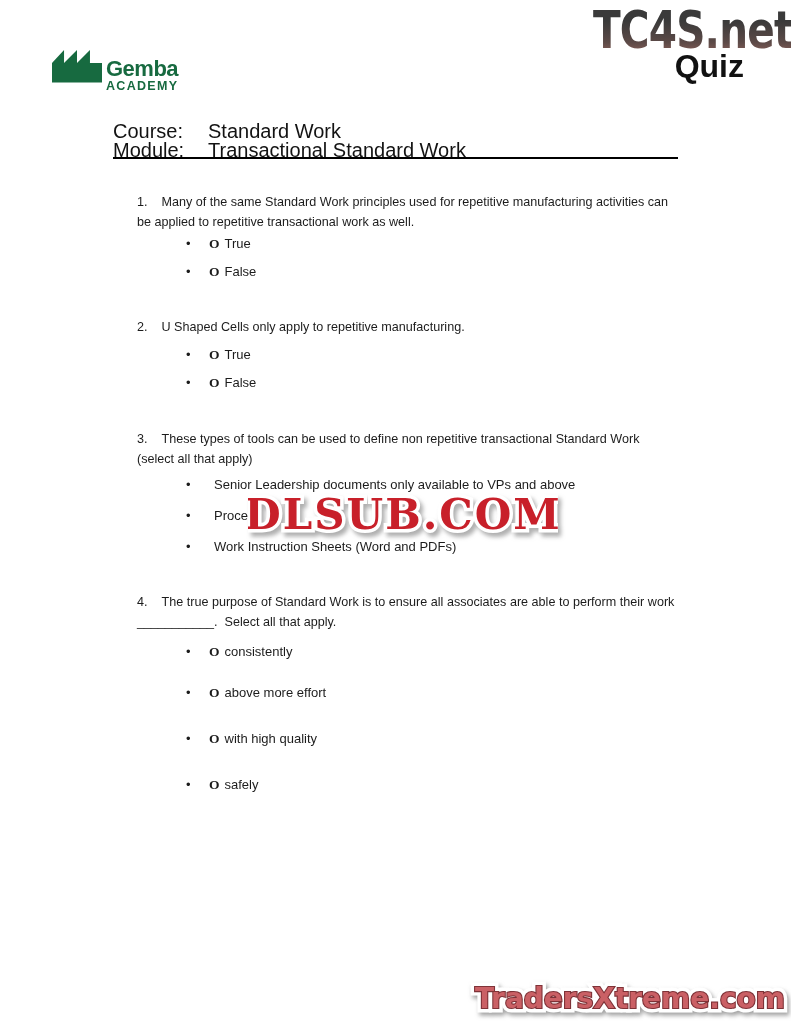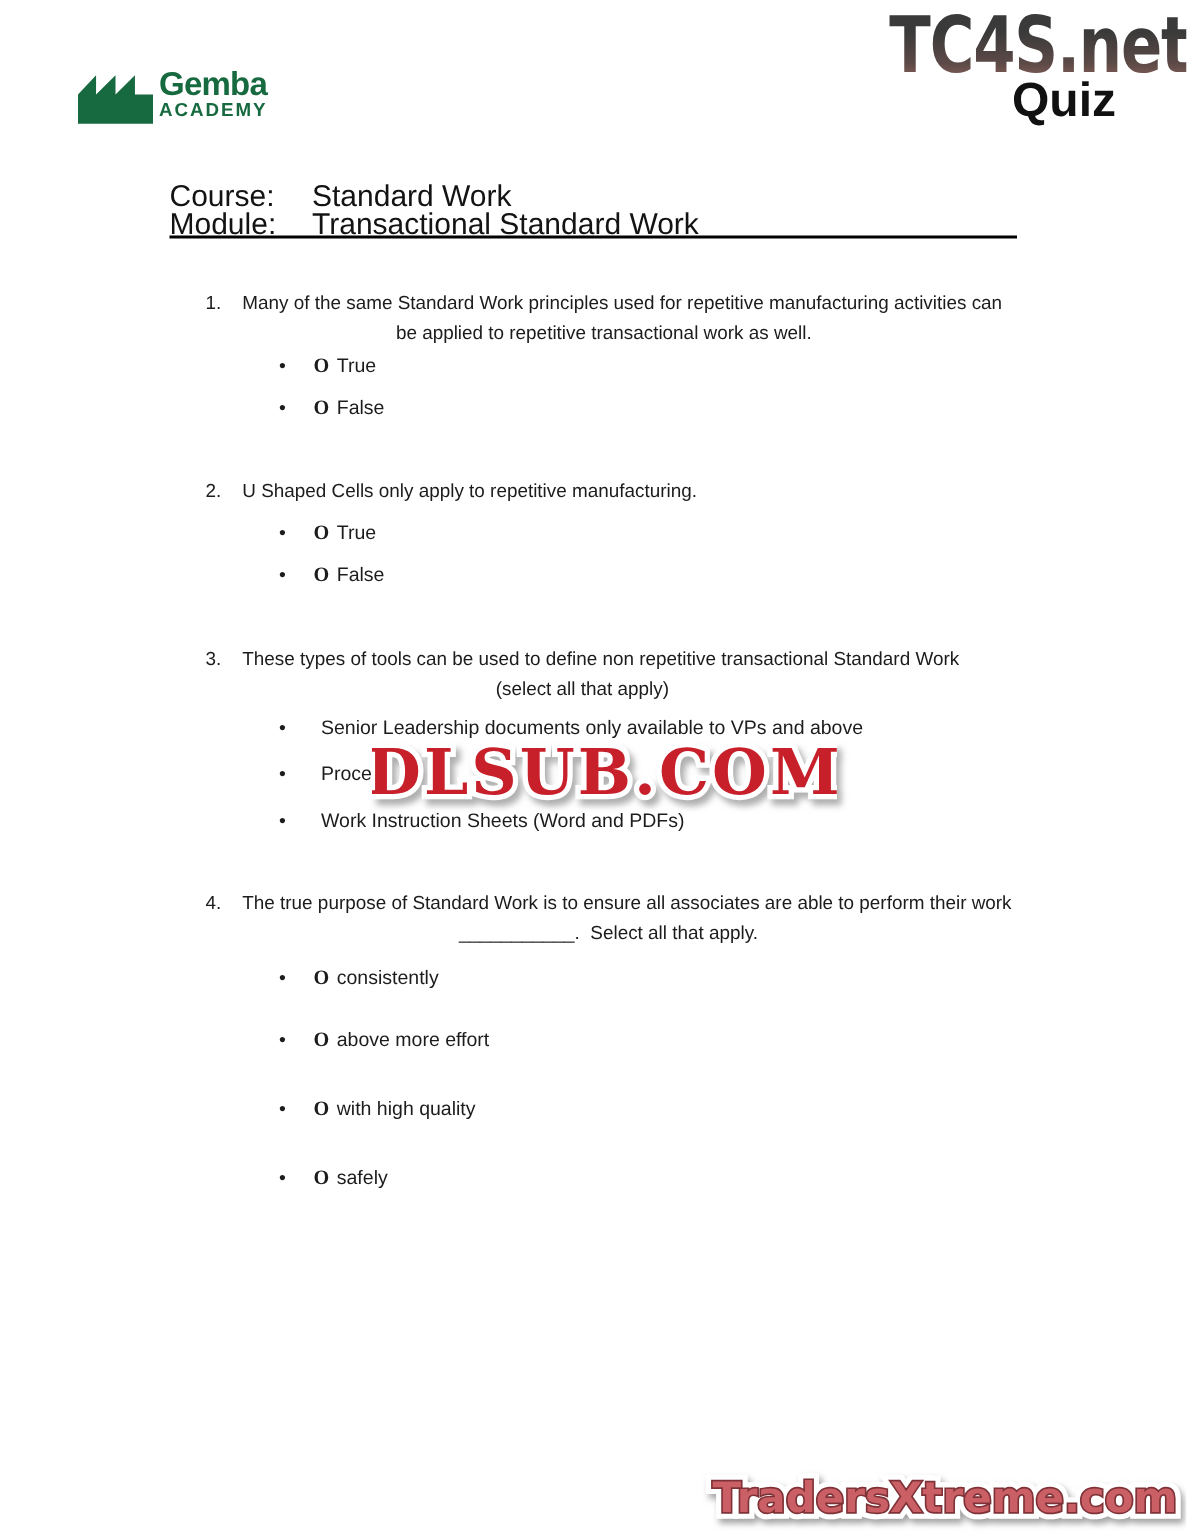--- a/index.html
+++ b/index.html
@@ -16,42 +16,41 @@
   .wm-top{position:absolute;top:2px;right:-4px;}
   .tc4s-text{
     font-family:"DejaVu Sans","Liberation Sans",sans-serif;
     font-weight:700;font-size:52px;
     fill:url(#tcg);
     letter-spacing:-1px;
   }
 
   
   .logo{position:absolute;left:52px;top:44px;display:flex;align-items:flex-start;gap:4px;}
-  .logo-text{margin-top:1px;}
+  .logo-text{margin-top:14px;}
   .logo-name{font-size:22px;font-weight:bold;color:#176a40;line-height:21px;letter-spacing:-0.5px;}
   .logo-sub{font-size:12.5px;font-weight:bold;color:#176a40;letter-spacing:1.3px;line-height:14px;text-align:center;}
 
   
   .title{
     position:absolute;top:48px;left:0;width:744px;
     text-align:right;font-size:32px;font-weight:bold;color:#111;
   }
 
   
   .meta{position:absolute;left:113px;top:122px;font-size:20px;color:#131313;}
   .meta-row{height:18.5px;line-height:18.5px;}
   .meta-label{display:inline-block;width:95px;}
   .rule{position:absolute;left:113px;top:157px;width:565px;height:2px;background:#000;}
 
   
   .question{
     position:absolute;left:137px;
     font-size:12.6px;line-height:19.5px;color:#1c1c1c;
     white-space:nowrap;
-    text-align:center;
   }
   .qsp{display:inline-block;width:14px;}
 
   .opt{
     position:absolute;left:186px;
     font-size:13px;color:#1c1c1c;white-space:nowrap;
   }
   .bullet{display:inline-block;width:23px;}
   .radio{
     font-family:"Liberation Serif","DejaVu Serif",serif;

